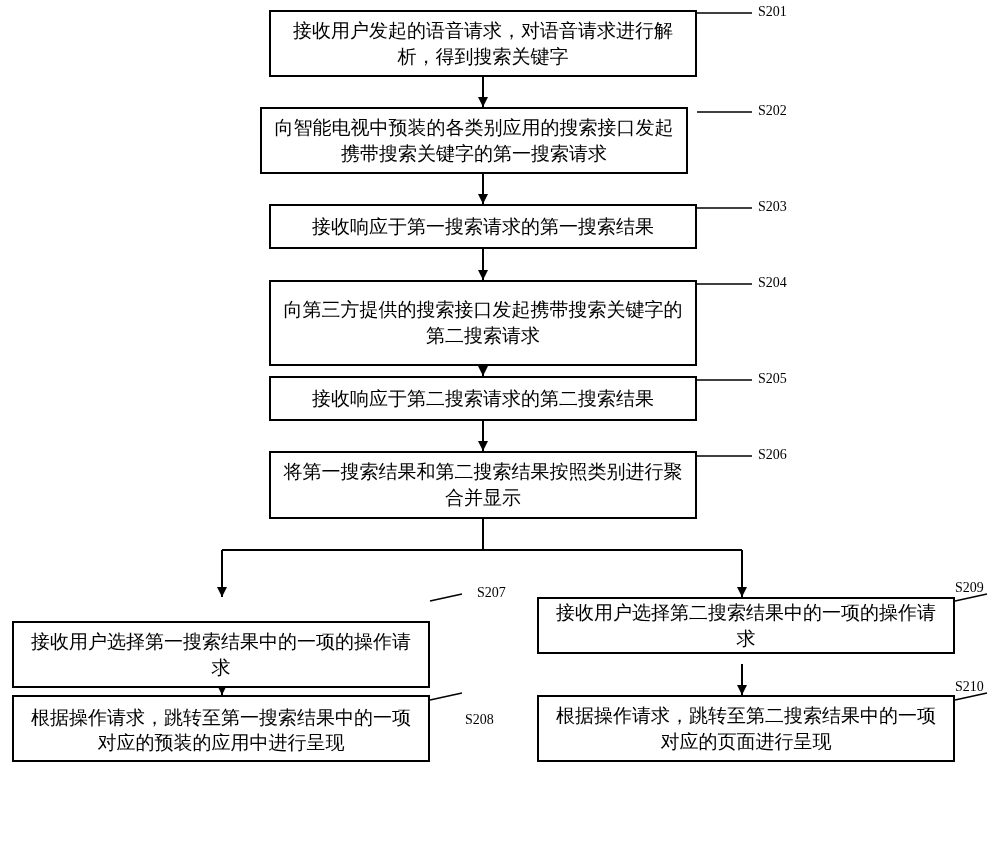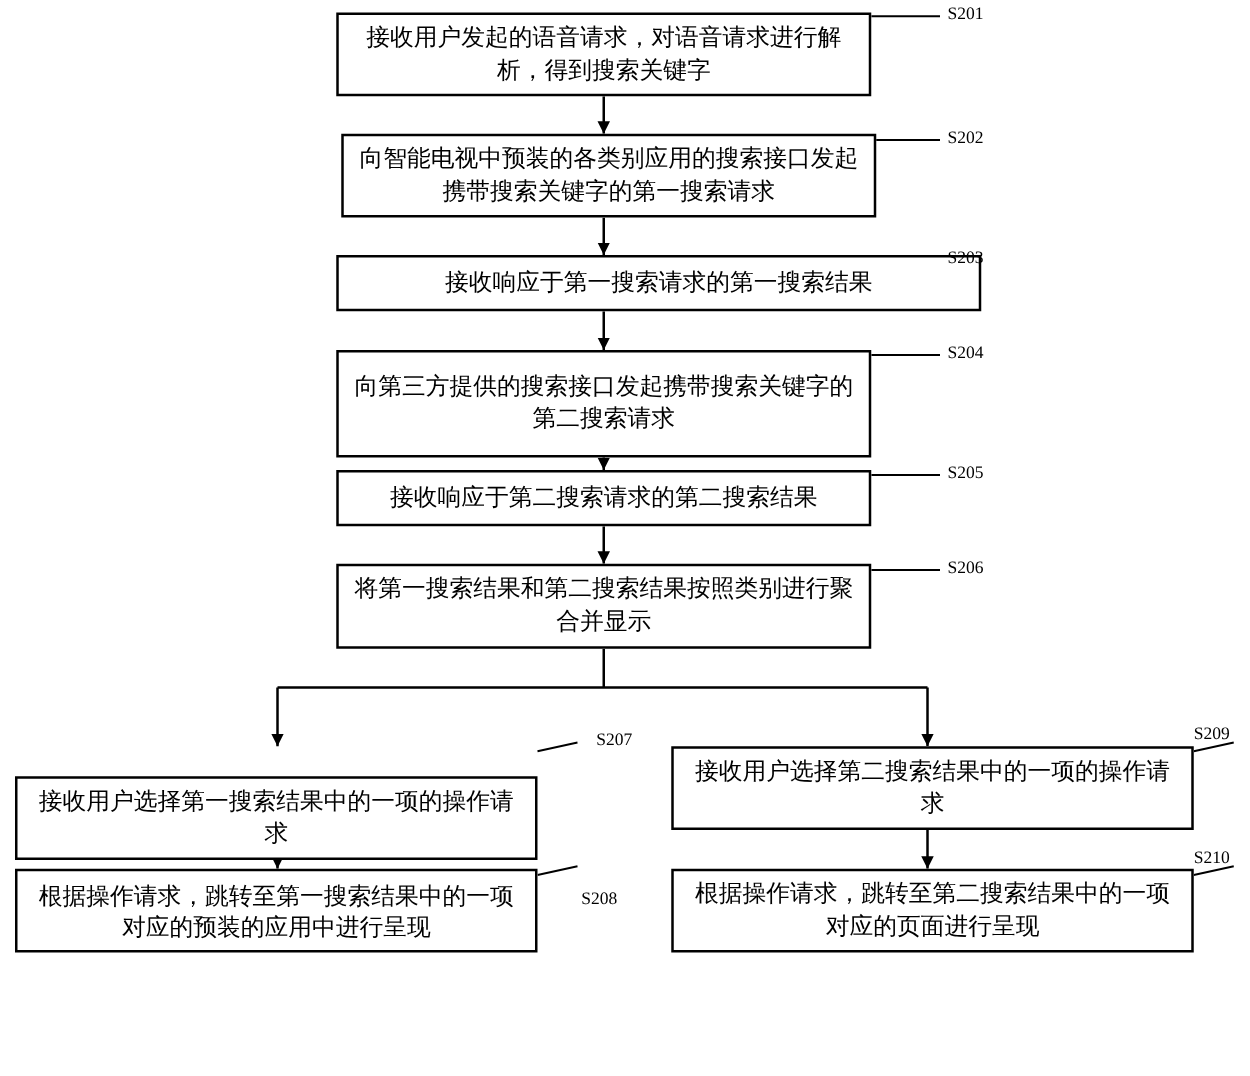--- a/index.html
+++ b/index.html
@@ -74,26 +74,26 @@
   <line x1="430" y1="700" x2="462" y2="693" stroke="#000" stroke-width="1.5"></line>
   <line x1="955" y1="601" x2="987" y2="594" stroke="#000" stroke-width="1.5"></line>
   <line x1="955" y1="700" x2="987" y2="693" stroke="#000" stroke-width="1.5"></line>
 </svg>
 
 <div class="box" style="left:269px; top:10px; width:428px; height:67px;">
   <span>接收用户发起的语音请求，对语音请求进行解析，得到搜索关键字</span>
 </div>
 <div class="step-label" style="left:758px; top:4px;">S201</div>
 
-<div class="box" style="left:273px; top:107px; width:428px; height:67px;">
+<div class="box" style="left:260px; top:107px; width:428px; height:67px;">
   <span>向智能电视中预装的各类别应用的搜索接口发起携带搜索关键字的第一搜索请求</span>
 </div>
 <div class="step-label" style="left:758px; top:103px;">S202</div>
 
-<div class="box" style="left:269px; top:204px; width:516px; height:45px;">
+<div class="box" style="left:269px; top:204px; width:428px; height:45px;">
   <span>接收响应于第一搜索请求的第一搜索结果</span>
 </div>
 <div class="step-label" style="left:758px; top:199px;">S203</div>
 
 <div class="box" style="left:269px; top:280px; width:428px; height:86px;">
   <span>向第三方提供的搜索接口发起携带搜索关键字的第二搜索请求</span>
 </div>
 <div class="step-label" style="left:758px; top:275px;">S204</div>
 
 <div class="box" style="left:269px; top:376px; width:428px; height:45px;">
@@ -109,21 +109,21 @@
 <div class="box" style="left:12px; top:597px; width:418px; height:67px;margin-top:24px;">
   <span>接收用户选择第一搜索结果中的一项的操作请求</span>
 </div>
 <div class="step-label" style="left:477px; top:585px;">S207</div>
 
 <div class="box" style="left:12px; top:695px; width:418px; height:67px;align-items:flex-end;">
   <span>根据操作请求，跳转至第一搜索结果中的一项对应的预装的应用中进行呈现</span>
 </div>
 <div class="step-label" style="left:465px; top:684px;margin-top:28px;">S208</div>
 
-<div class="box" style="left:537px; top:597px; width:418px; height:67px;">
+<div class="box" style="left:537px; top:597px; width:418px; height:57px;">
   <span>接收用户选择第二搜索结果中的一项的操作请求</span>
 </div>
 <div class="step-label" style="left:955px; top:580px;">S209</div>
 
 <div class="box" style="left:537px; top:695px; width:418px; height:67px;">
   <span>根据操作请求，跳转至第二搜索结果中的一项对应的页面进行呈现</span>
 </div>
 <div class="step-label" style="left:955px; top:679px;">S210</div>
 
 </body></html>

